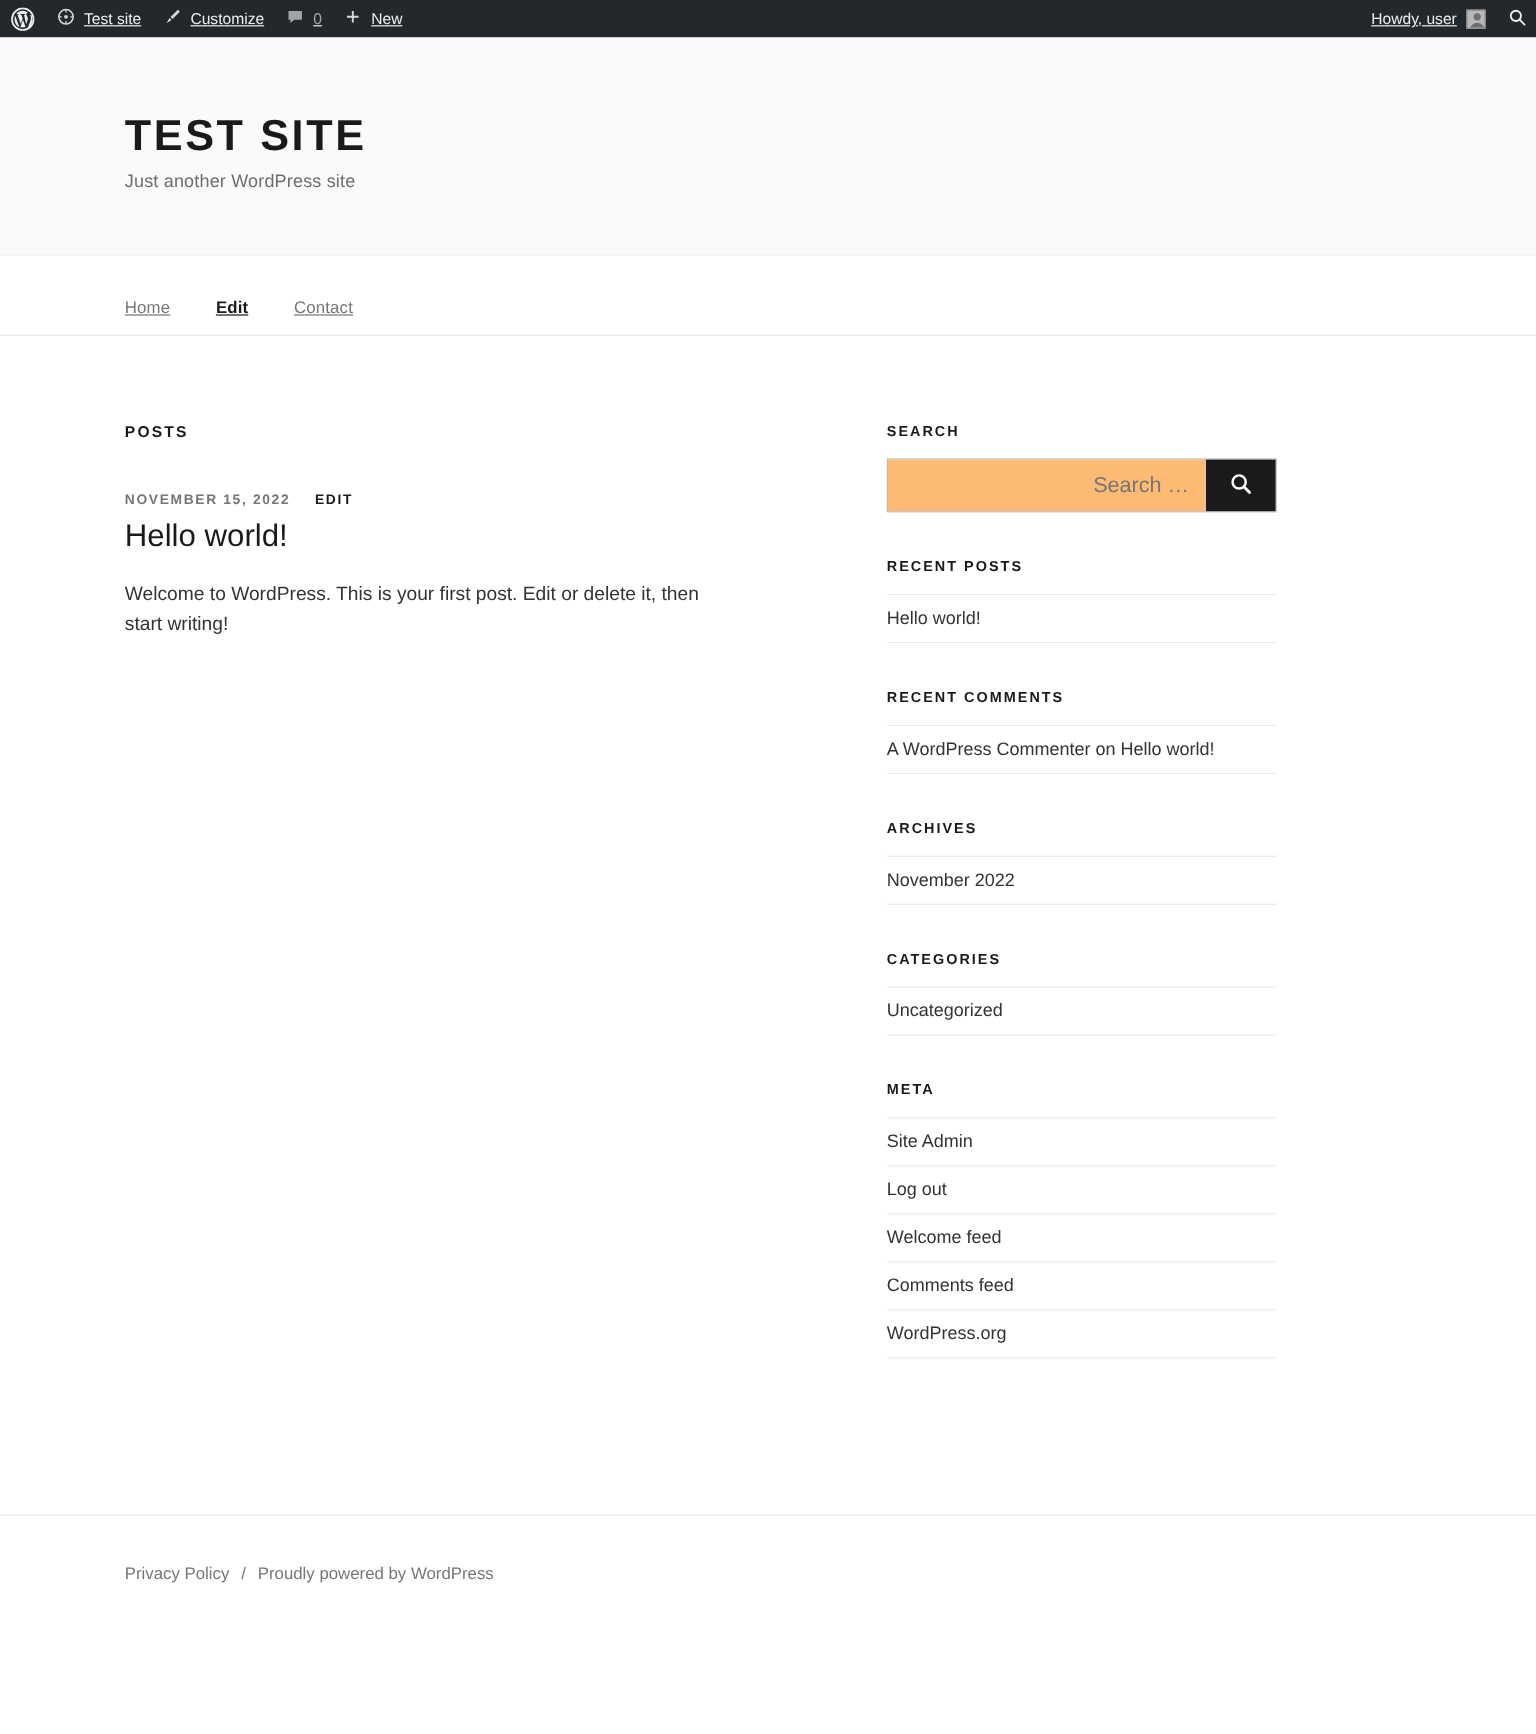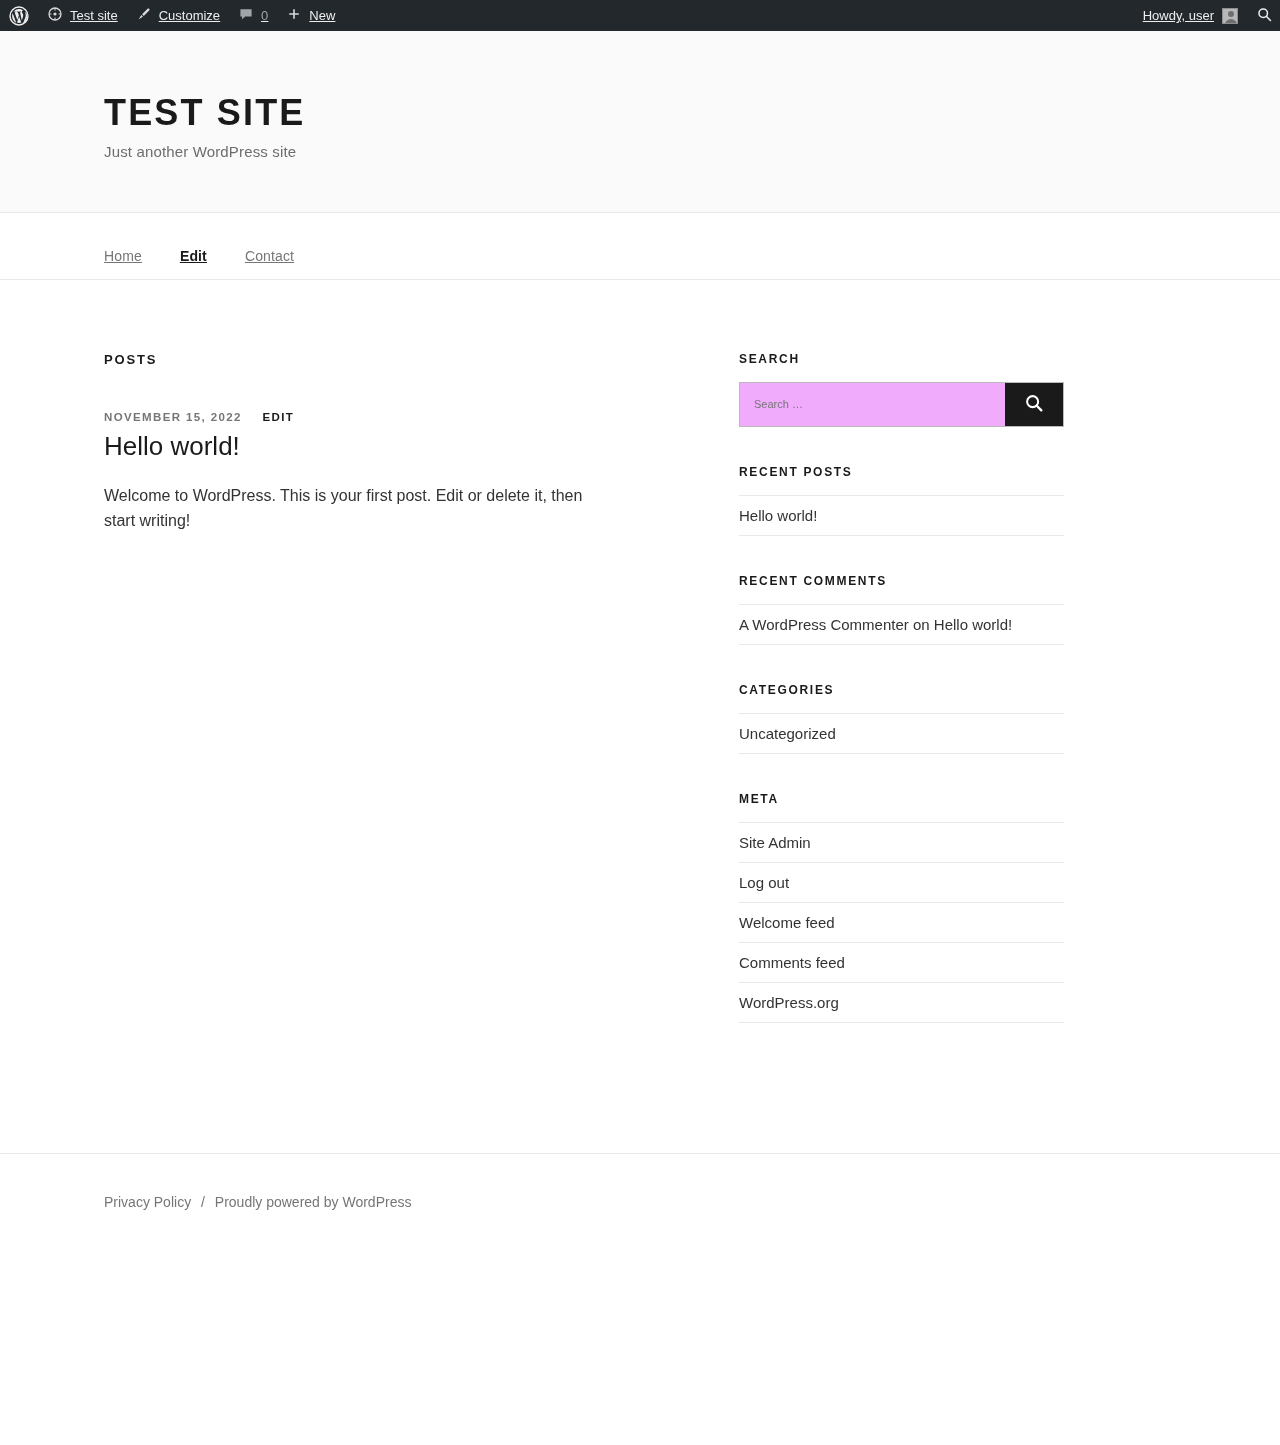--- a/index.html
+++ b/index.html
@@ -183,24 +183,25 @@
     display: flex;
     border: 1px solid #bbb;
     height: 45px;
     align-items: stretch;
   }
   .search-field {
     flex: 1;
     border: none;
     outline: none;
     padding: 0 14px;
-    font-size: 11px;
+    font-size: 18px;
     color: #555;
     font-family: "Liberation Sans", sans-serif;
-    background: #f0abfc;
+    background: #fdba74;
+    text-align: right;
   }
   .search-field::placeholder { color: #767676; }
   .search-submit {
     width: 58px;
     background: #1a1a1a;
     border: none;
     display: flex;
     align-items: center;
     justify-content: center;
     cursor: pointer;
@@ -363,20 +364,28 @@
       <h2 class="widget-title">RECENT COMMENTS</h2>
       <ul>
         <li class="comment-row">
           <span>A WordPress Commenter</span>
           <span>on</span>
           <a href="#">Hello world!</a>
         </li>
       </ul>
     </section>
 
+    <section class="widget">
+      <h2 class="widget-title">ARCHIVES</h2>
+      <ul>
+        <li>
+          <a href="#">November 2022</a>
+        </li>
+      </ul>
+    </section>
 
     <section class="widget">
       <h2 class="widget-title">CATEGORIES</h2>
       <ul>
         <li>
           <a href="#">Uncategorized</a>
         </li>
       </ul>
     </section>
 

